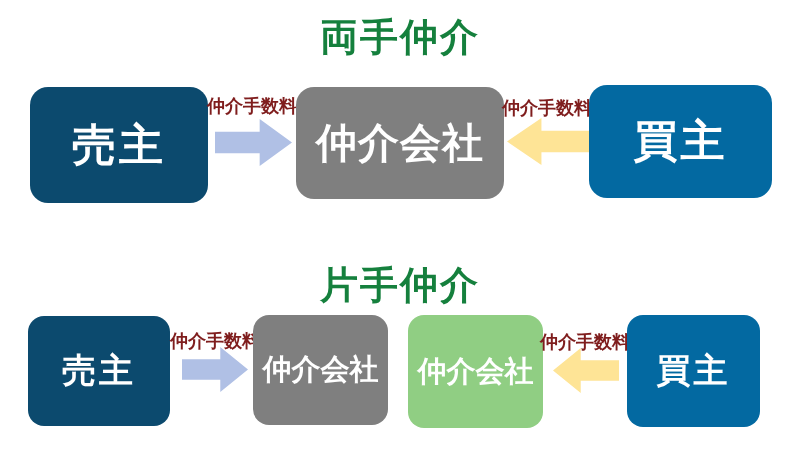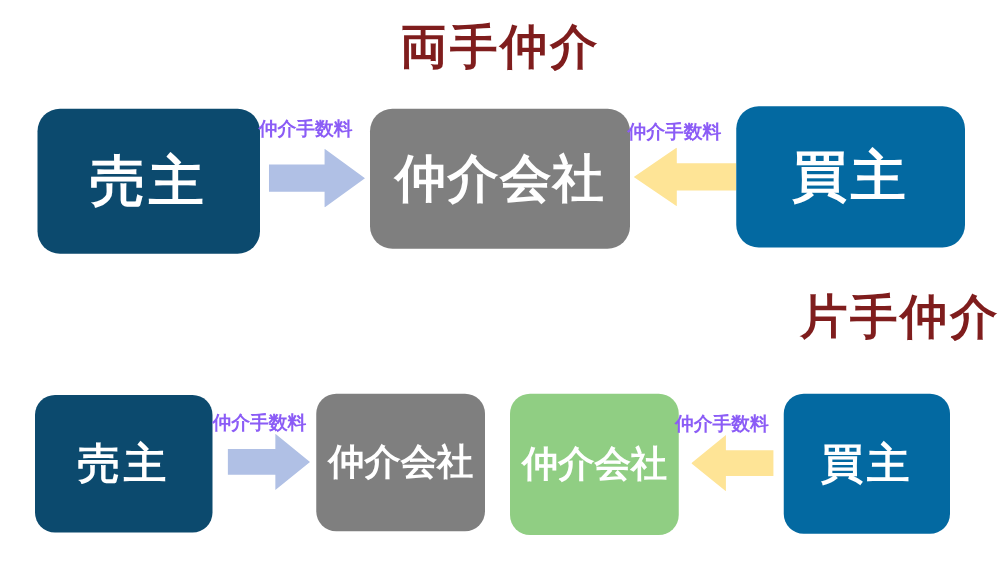--- a/index.html
+++ b/index.html
@@ -15,25 +15,25 @@
     background: #ffffff;
     overflow: hidden;
   }
   .section-title {
     position: absolute;
     left: 0;
     width: 800px;
     text-align: center;
     font-size: 38px;
     font-weight: 900;
-    color: #7f1d1d;
+    color: #15803d;
     letter-spacing: 2px;
   }
   .t-top { top: 12px; }
-  .t-bottom { top: 228px; text-align: right; }
+  .t-bottom { top: 260px; }
 
   .box {
     position: absolute;
     display: flex;
     align-items: center;
     justify-content: center;
     color: #ffffff;
     font-weight: 800;
     text-align: center;
     letter-spacing: 3px;
@@ -66,23 +66,23 @@
   .a-blue   { background: #B0C0E5; }
   .a-yellow { background: #FEE496; }
 
   .a1 { left: 215px; top: 119px; width: 77px; height: 47px; }
   .a2 { left: 507px; top: 118px; width: 82px; height: 47px; }
   .a3 { left: 182px; top: 347px; width: 66px; height: 45px; }
   .a4 { left: 553px; top: 348px; width: 66px; height: 45px; }
 
   .fee-label {
     position: absolute;
-    font-size: 15px;
+    font-size: 18px;
     font-weight: 600;
-    color: #8b5cf6;
+    color: #7f1d1d;
     white-space: nowrap;
   }
   .l1 { left: 207px; top: 94px; }
   .l2 { left: 502px; top: 96px; }
   .l3 { left: 170px; top: 329px; }
   .l4 { left: 540px; top: 330px; }
 </style>
 </head>
 <body>
 

